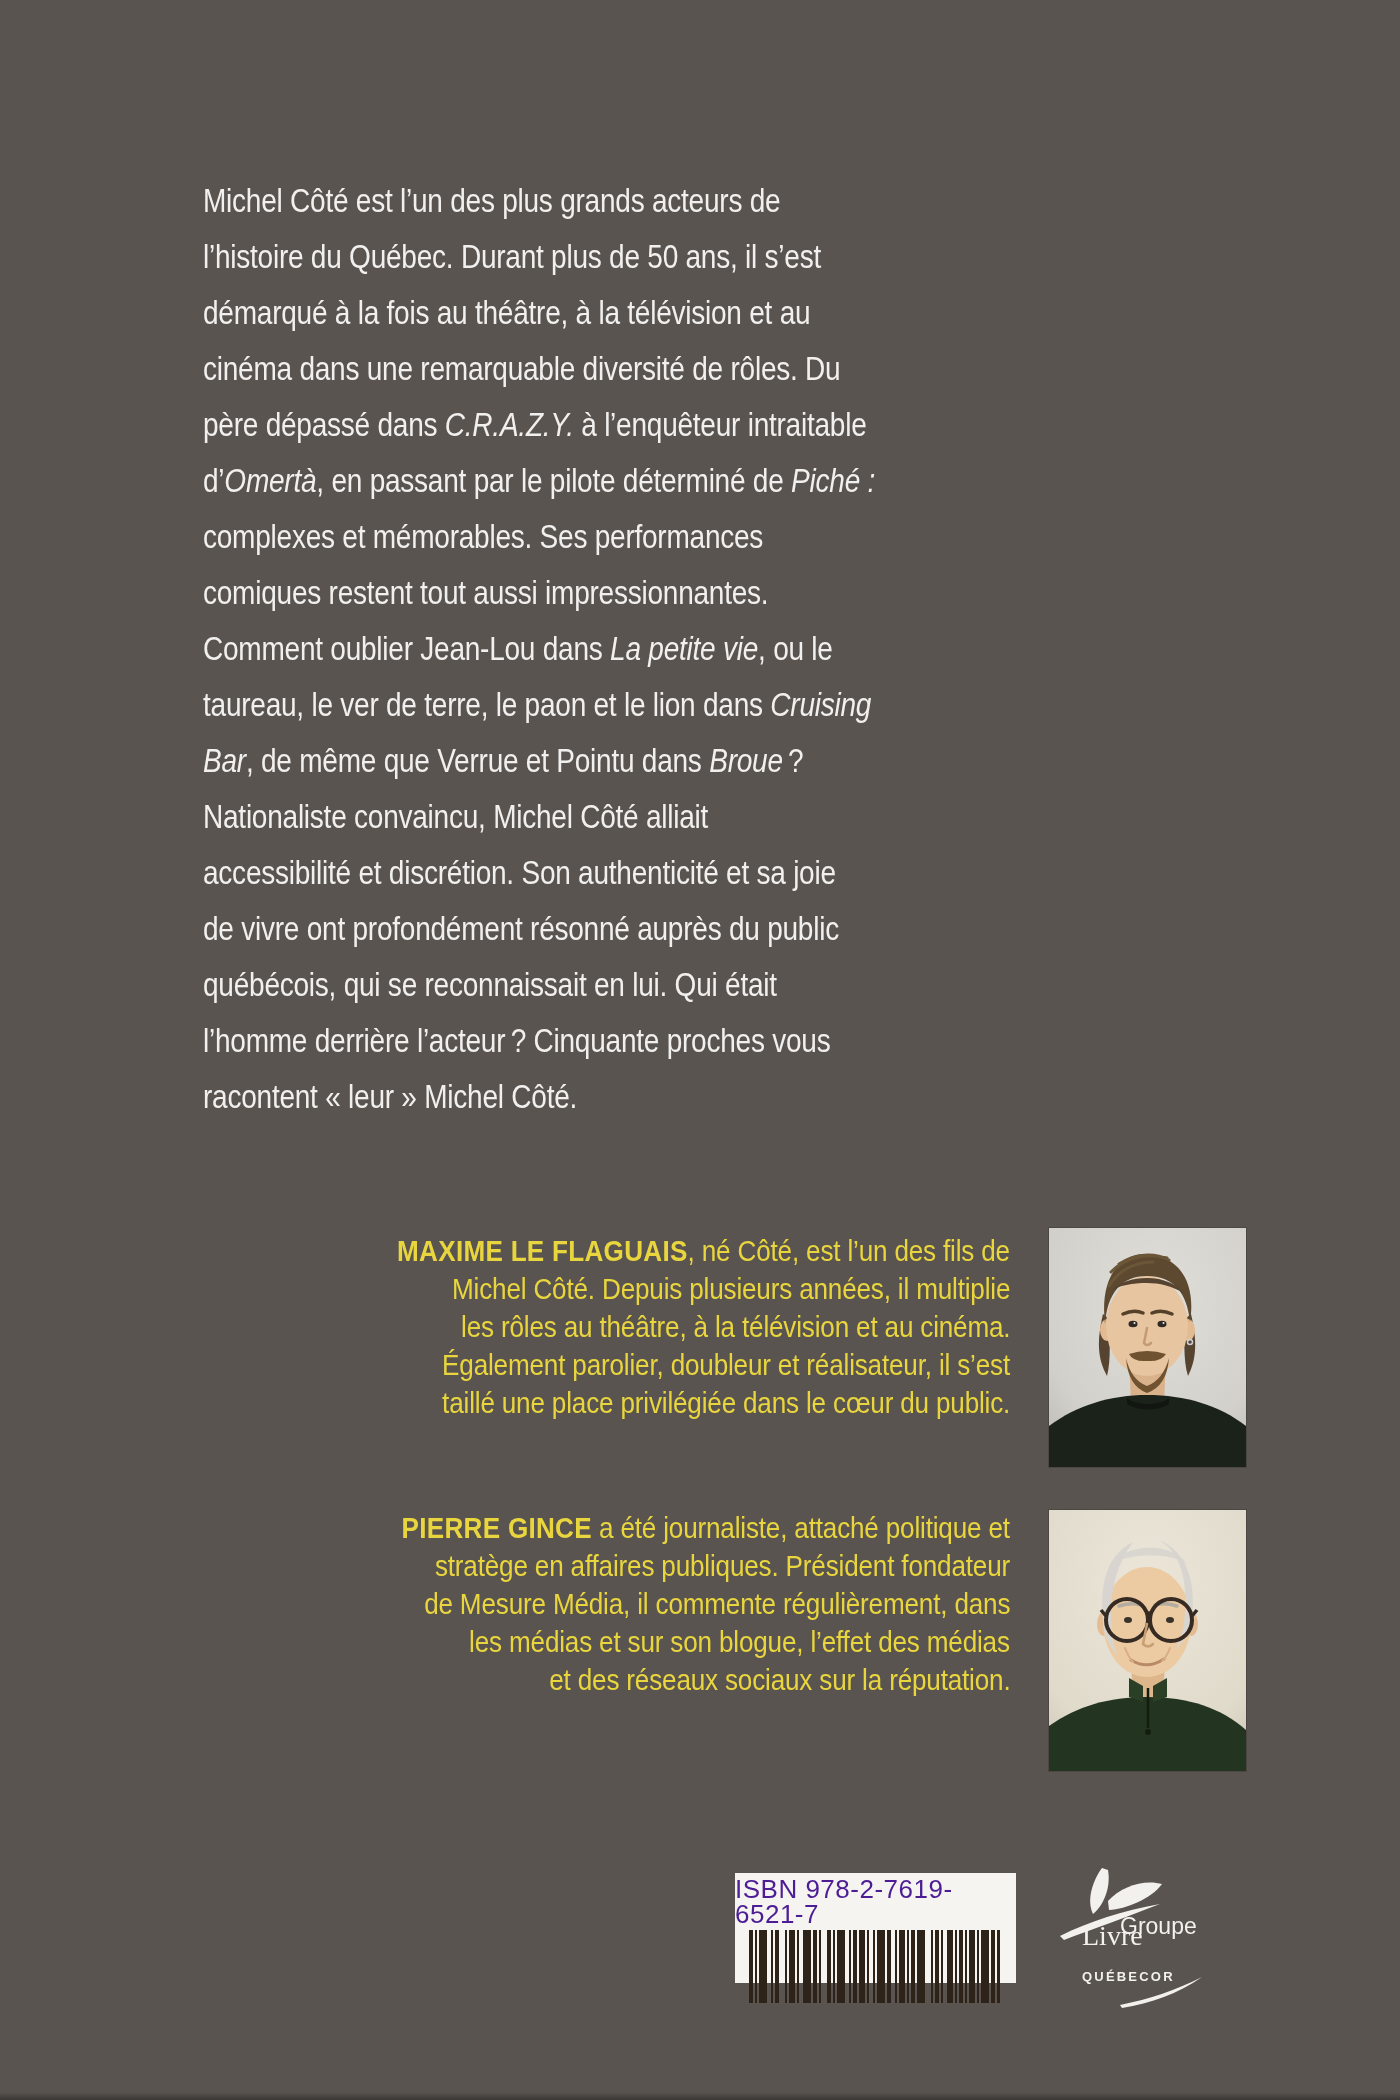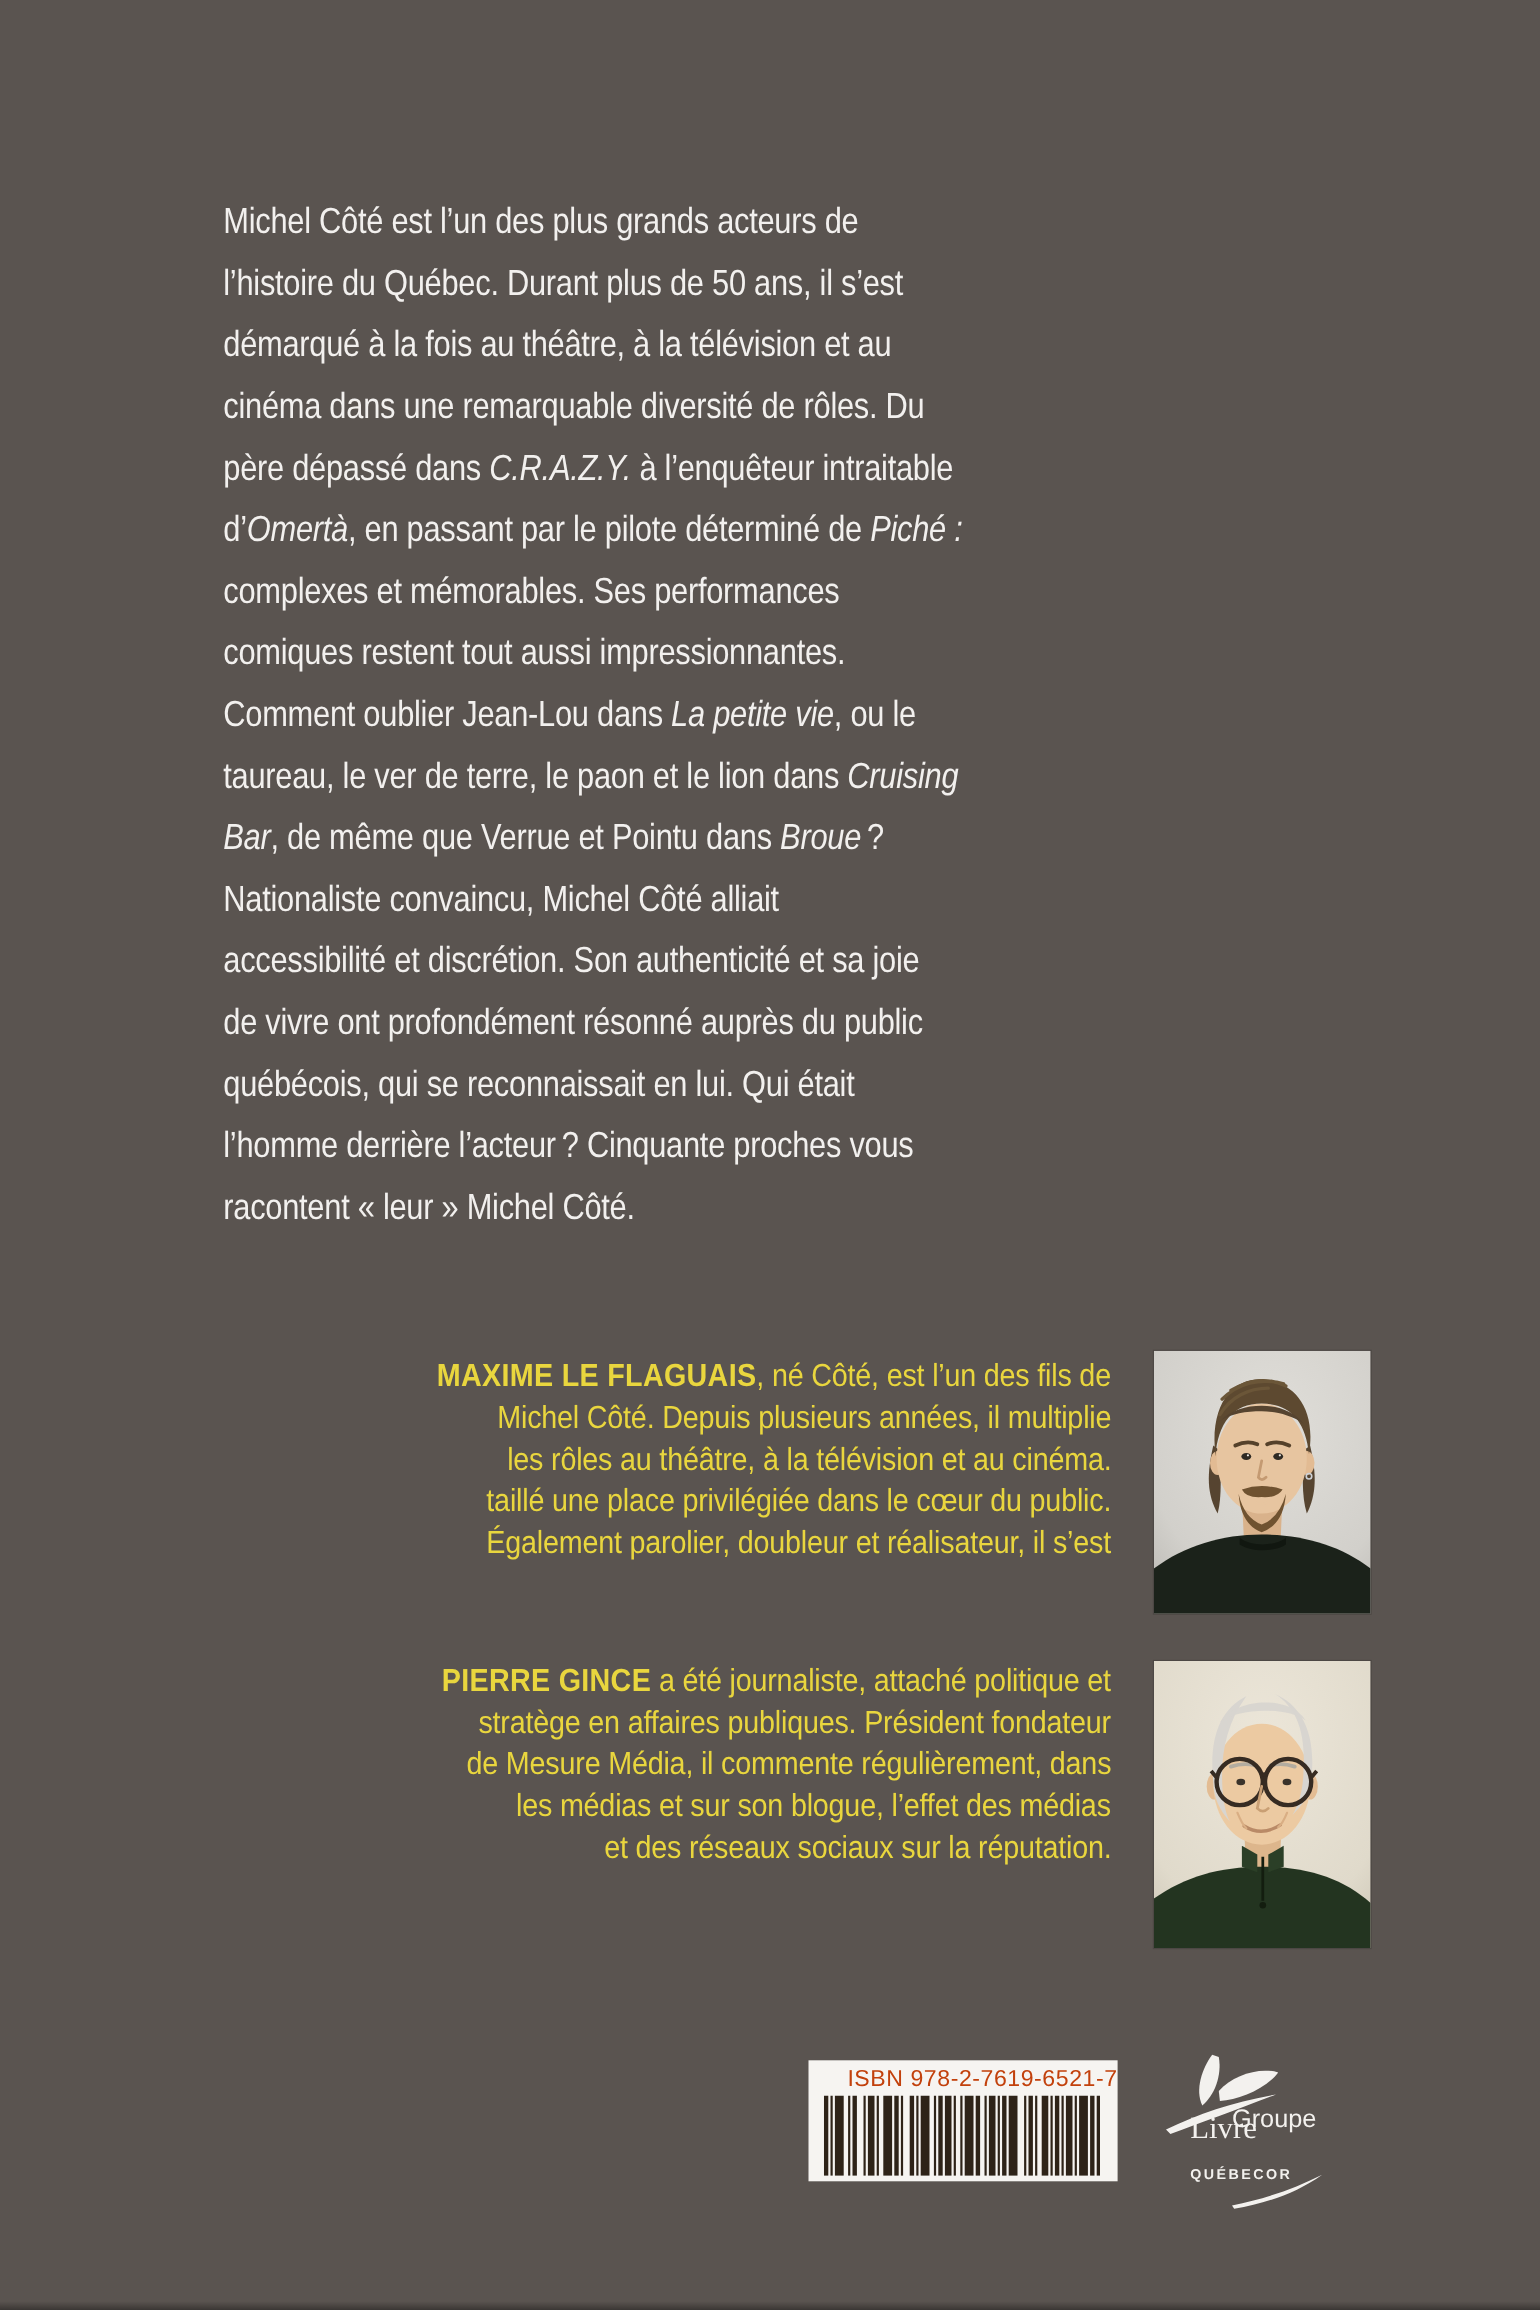--- a/index.html
+++ b/index.html
@@ -38,21 +38,21 @@
   .photo-0{left:1049px;top:1228px;width:197px;height:239px;}
   .photo-1{left:1049px;top:1510px;width:197px;height:261px;}
   .photo svg{display:block;width:100%;height:100%;}
 
   
   .barcode{
     position:absolute;left:735px;top:1873px;width:281px;height:110px;
     background:#f6f4f1;box-sizing:border-box;padding-top:4px;
   }
   .isbn-text{
-    text-align:right;font-size:21px;line-height:25px;color:#c2410c;letter-spacing:0.5px;
+    text-align:left;font-size:26px;line-height:25px;color:#4c1d95;letter-spacing:0.5px;
   }
   .bars{
     margin:3px auto 0 auto;width:253px;height:73px;display:flex;align-items:stretch;overflow:hidden;
   }
   .bars .bar{background:#2e2318;height:100%;flex:0 0 auto;}
   .bars .gap{background:transparent;height:100%;flex:0 0 auto;}
 
   
   .publisher{position:absolute;left:1058px;top:1860px;width:152px;height:158px;color:#f3f1ee;}
   .publisher svg{position:absolute;inset:0;width:100%;height:100%;}
@@ -85,22 +85,22 @@
       <div class="tline"><span class="tline-inner"><span>de vivre ont profondément résonné auprès du public</span></span></div>
       <div class="tline"><span class="tline-inner"><span>québécois, qui se reconnaissait en lui. Qui était</span></span></div>
       <div class="tline"><span class="tline-inner"><span>l’homme derrière l’acteur ? Cinquante proches vous</span></span></div>
       <div class="tline"><span class="tline-inner"><span>racontent «&nbsp;leur&nbsp;» Michel Côté.</span></span></div>
     </main>
 
   <div class="bio bio-0">
       <div class="tline"><span class="tline-inner"><span class="bold-name">MAXIME LE FLAGUAIS</span><span>, né Côté, est l’un des fils de</span></span></div>
       <div class="tline"><span class="tline-inner"><span>Michel Côté. Depuis plusieurs années, il multiplie</span></span></div>
       <div class="tline"><span class="tline-inner"><span>les rôles au théâtre, à la télévision et au cinéma.</span></span></div>
+      <div class="tline"><span class="tline-inner"><span>Également parolier, doubleur et réalisateur, il s’est</span></span></div>
       <div class="tline"><span class="tline-inner"><span>taillé une place privilégiée dans le cœur du public.</span></span></div>
-      <div class="tline"><span class="tline-inner"><span>Également parolier, doubleur et réalisateur, il s’est</span></span></div>
     </div>
   <figure class="photo photo-0">
     <svg viewBox="0 0 197 239" preserveAspectRatio="none">
       <defs>
         <radialGradient id="bg1" cx="55%" cy="30%" r="85%">
           <stop offset="0%" stop-color="#e0ded9"></stop>
           <stop offset="70%" stop-color="#d2d0cb"></stop>
           <stop offset="100%" stop-color="#bbb9b4"></stop>
         </radialGradient>
       </defs>

